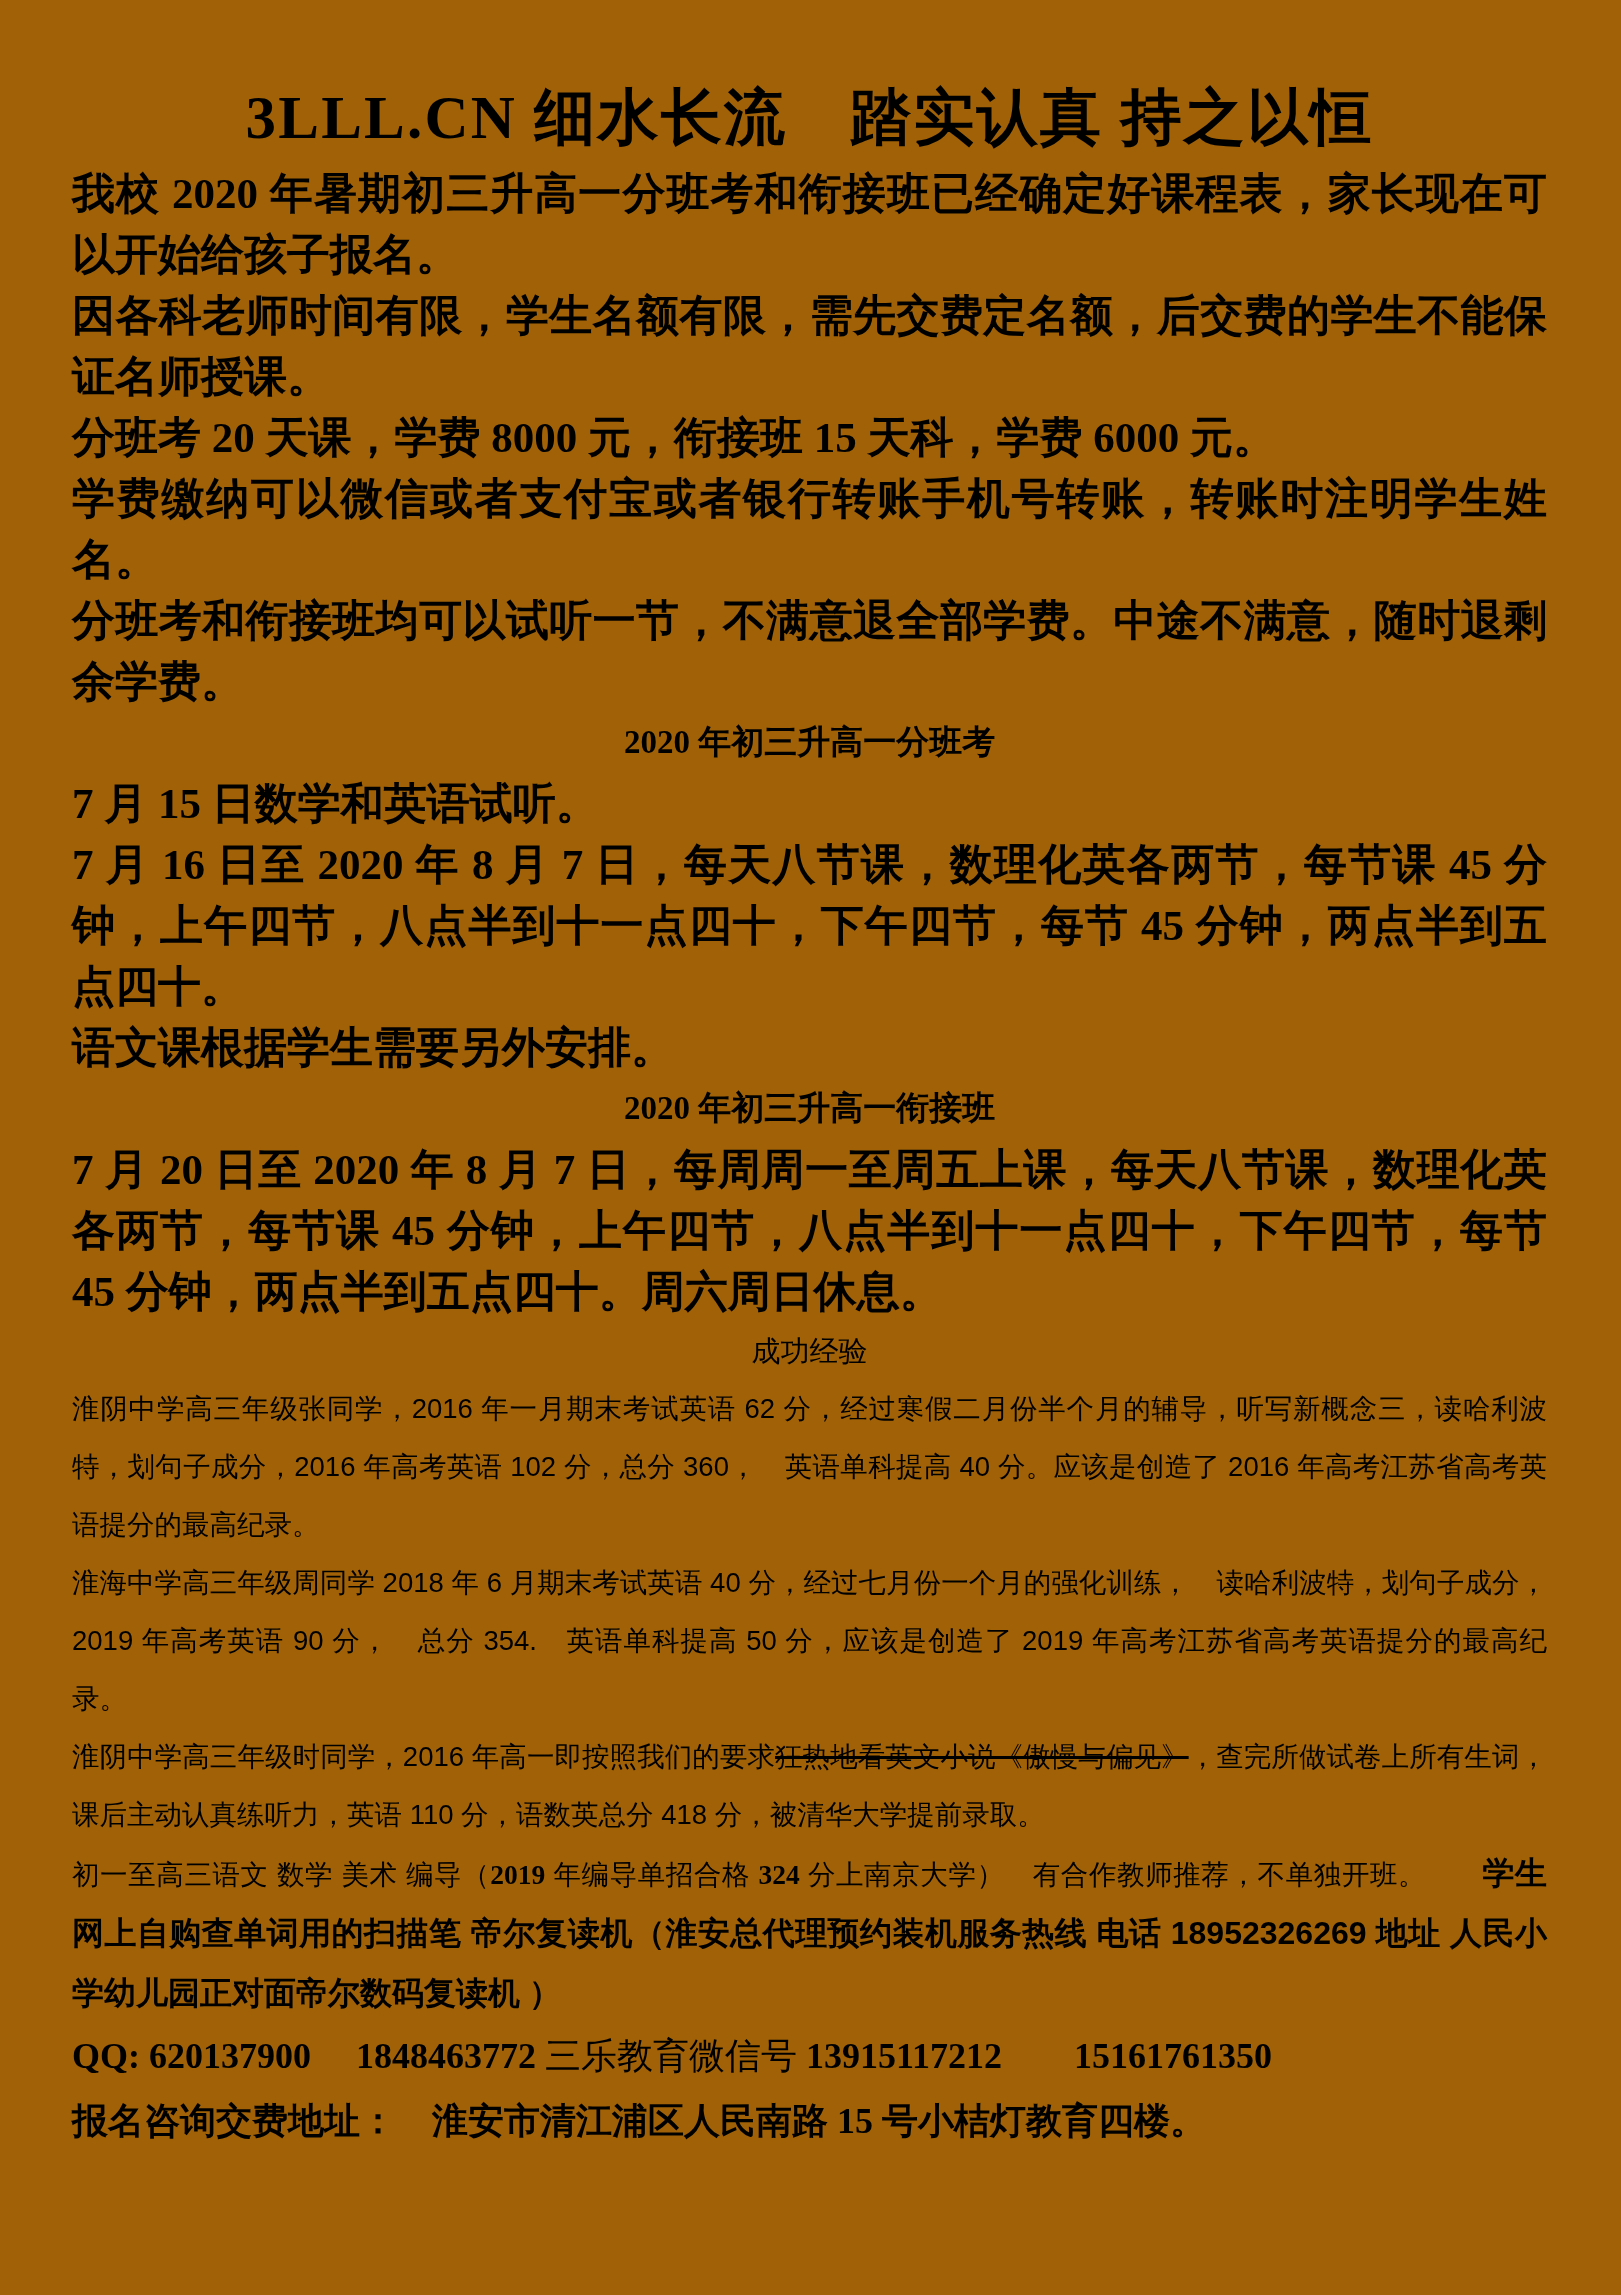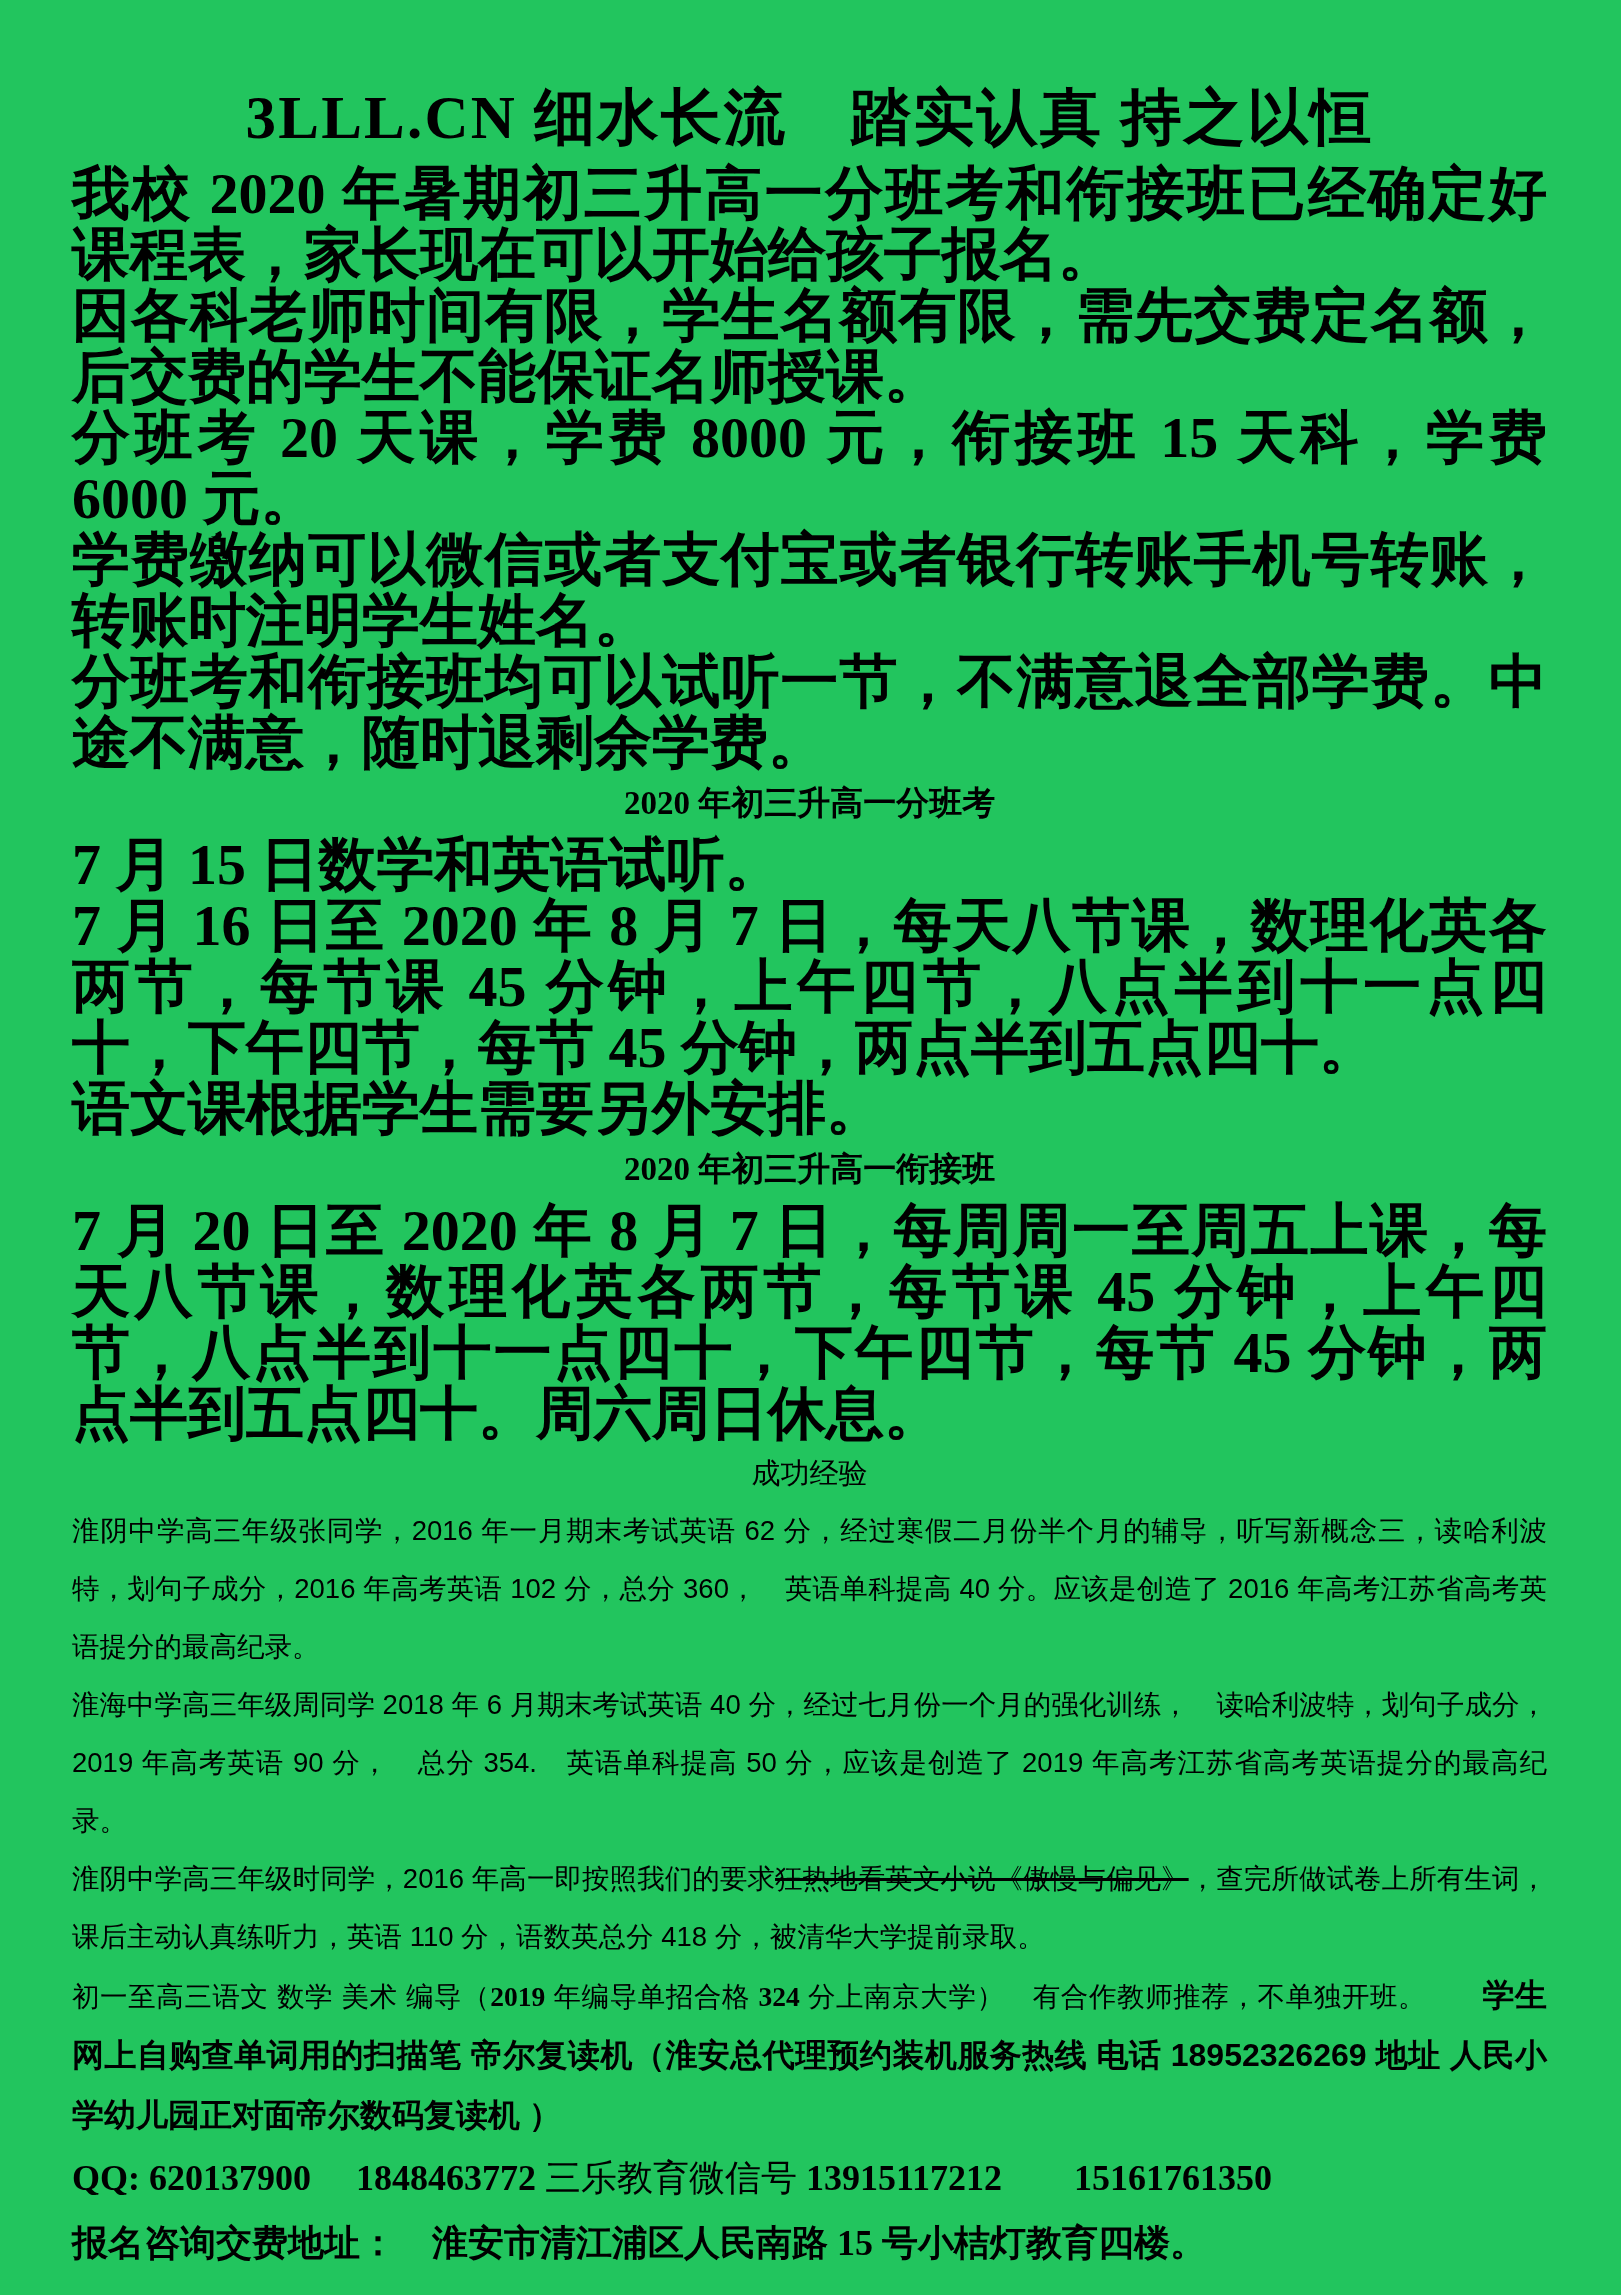--- a/index.html
+++ b/index.html
@@ -1,40 +1,40 @@
 <!DOCTYPE html>
 <html style="font-size:11.6px"><head>
 <meta charset="utf-8">
 <style>
   html,body{margin:0;padding:0;background:#e8e8e8;}
   .page{
     position:relative;
     width:1621px;
     height:2295px;
     margin:0 auto;
-    background:#22c55e;
+    background:#a16207;
     color:#000000;
     box-sizing:border-box;
     padding:72px 74px 0 72px;
     overflow:hidden;
   }
   .page p{margin:0;}
   .b-title{
     font-family:"Liberation Serif", serif;
     font-weight:700;
     font-size:61px;
     line-height:91px;
     letter-spacing:2.2px;
     text-align:center;
     margin:0 0 16px 0;
   }
   .b-body{
     font-family:"Liberation Serif", serif;
     font-weight:700;
-    font-size:58px;
+    font-size:43px;
     line-height:61px;
     text-align:justify;
   }
   .b-center{
     font-family:"Liberation Serif", serif;
     font-weight:700;
     font-size:33px;
     line-height:61px;
     text-align:center;
   }

